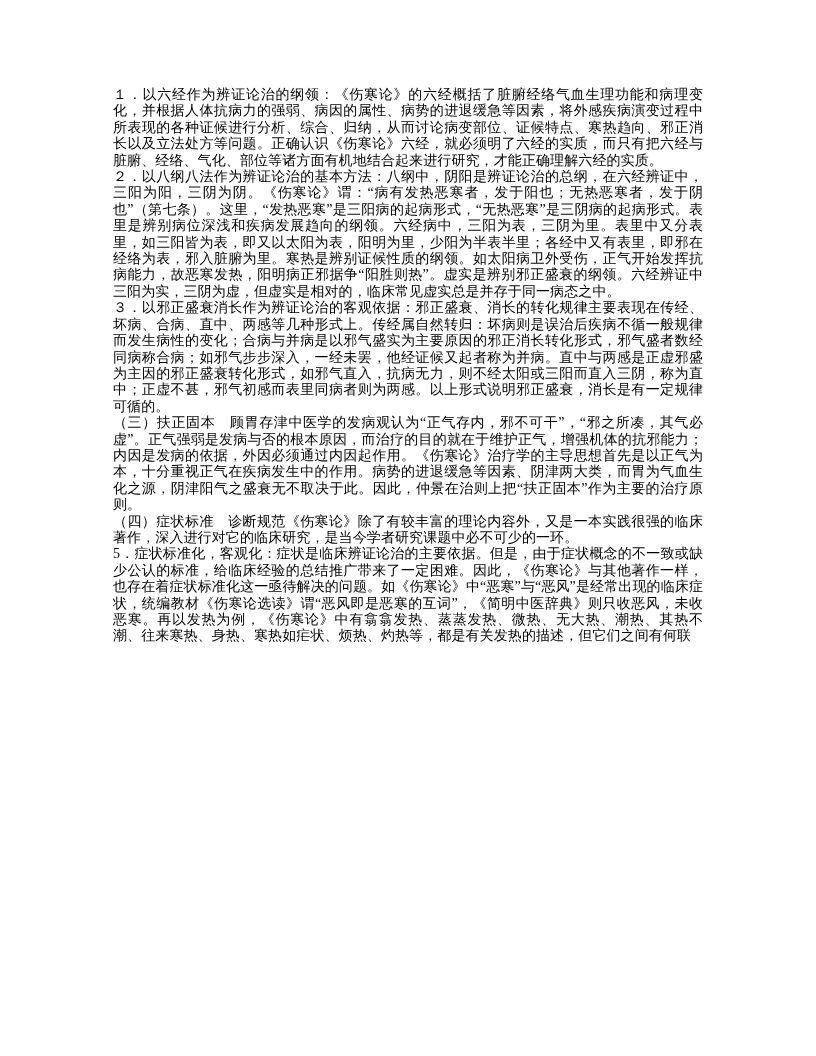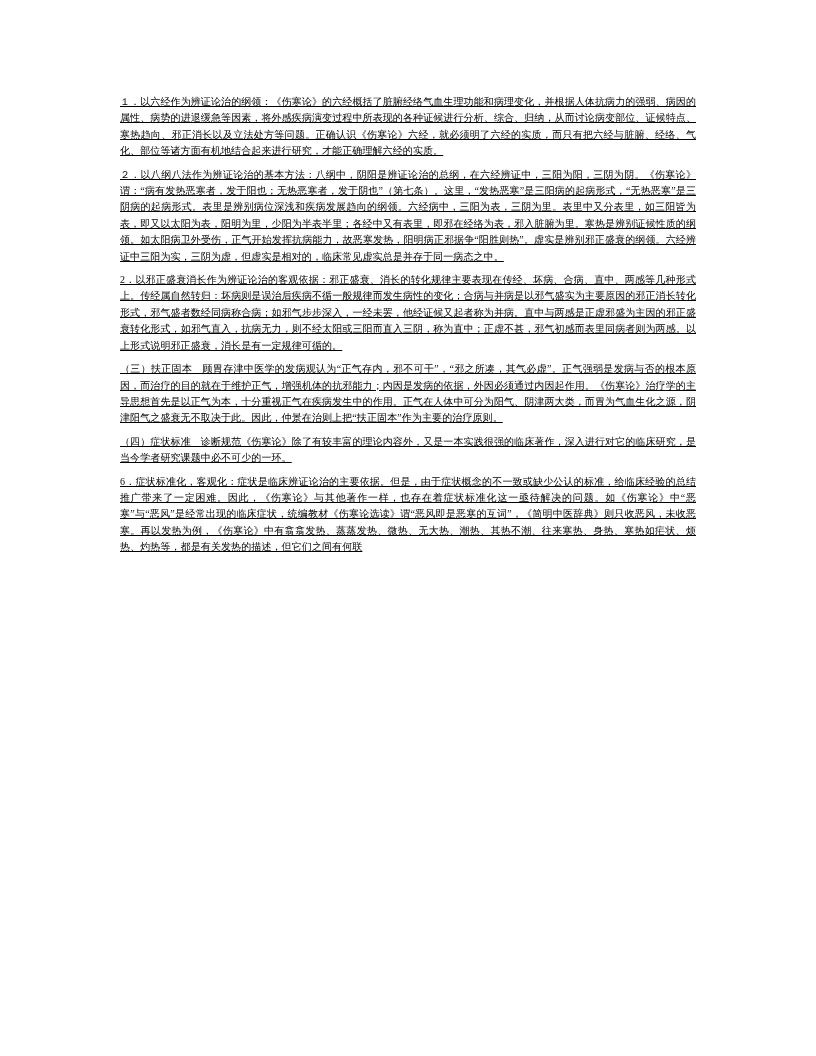--- a/index.html
+++ b/index.html
@@ -15,37 +15,36 @@
     background: #ffffff;
     box-sizing: border-box;
     padding: 87px 113px 0 113px;
     overflow: hidden;
     font-family: "Liberation Serif", "DejaVu Serif", serif;
   }
   .content {
     width: 590px;
   }
   .content p {
-    margin: 7px;
+    margin: 0;
     padding: 0;
-    font-size: 10px;
+    font-size: 14px;
     line-height: 16.4px;
     color: #000000;
     text-align: justify;
     text-justify: inter-ideograph;
     letter-spacing: 0.1px;
     word-break: break-all;
-    text-decoration: underline;
   }
 </style>
 </head>
 <body>
 
 <div class="page">
   <div class="content">
     <p>１．以六经作为辨证论治的纲领：《伤寒论》的六经概括了脏腑经络气血生理功能和病理变化，并根据人体抗病力的强弱、病因的属性、病势的进退缓急等因素，将外感疾病演变过程中所表现的各种证候进行分析、综合、归纳，从而讨论病变部位、证候特点、寒热趋向、邪正消长以及立法处方等问题。正确认识《伤寒论》六经，就必须明了六经的实质，而只有把六经与脏腑、经络、气化、部位等诸方面有机地结合起来进行研究，才能正确理解六经的实质。</p>
     <p>２．以八纲八法作为辨证论治的基本方法：八纲中，阴阳是辨证论治的总纲，在六经辨证中，三阳为阳，三阴为阴。《伤寒论》谓：“病有发热恶寒者，发于阳也；无热恶寒者，发于阴也”（第七条）。这里，“发热恶寒”是三阳病的起病形式，“无热恶寒”是三阴病的起病形式。表里是辨别病位深浅和疾病发展趋向的纲领。六经病中，三阳为表，三阴为里。表里中又分表里，如三阳皆为表，即又以太阳为表，阳明为里，少阳为半表半里；各经中又有表里，即邪在经络为表，邪入脏腑为里。寒热是辨别证候性质的纲领。如太阳病卫外受伤，正气开始发挥抗病能力，故恶寒发热，阳明病正邪据争“阳胜则热”。虚实是辨别邪正盛衰的纲领。六经辨证中三阳为实，三阴为虚，但虚实是相对的，临床常见虚实总是并存于同一病态之中。</p>
-    <p>2．以邪正盛衰消长作为辨证论治的客观依据：邪正盛衰、消长的转化规律主要表现在传经、坏病、合病、直中、两感等几种形式上。传经属自然转归：坏病则是误治后疾病不循一般规律而发生病性的变化；合病与并病是以邪气盛实为主要原因的邪正消长转化形式，邪气盛者数经同病称合病；如邪气步步深入，一经未罢，他经证候又起者称为并病。直中与两感是正虚邪盛为主因的邪正盛衰转化形式，如邪气直入，抗病无力，则不经太阳或三阳而直入三阴，称为直中；正虚不甚，邪气初感而表里同病者则为两感。以上形式说明邪正盛衰，消长是有一定规律可循的。</p>
-    <p>（三）扶正固本　顾胃存津中医学的发病观认为“正气存内，邪不可干”，“邪之所凑，其气必虚”。正气强弱是发病与否的根本原因，而治疗的目的就在于维护正气，增强机体的抗邪能力；内因是发病的依据，外因必须通过内因起作用。《伤寒论》治疗学的主导思想首先是以正气为本，十分重视正气在疾病发生中的作用。正气在人体中可分为阳气、阴津两大类，而胃为气血生化之源，阴津阳气之盛衰无不取决于此。因此，仲景在治则上把“扶正固本”作为主要的治疗原则。</p>
+    <p>３．以邪正盛衰消长作为辨证论治的客观依据：邪正盛衰、消长的转化规律主要表现在传经、坏病、合病、直中、两感等几种形式上。传经属自然转归：坏病则是误治后疾病不循一般规律而发生病性的变化；合病与并病是以邪气盛实为主要原因的邪正消长转化形式，邪气盛者数经同病称合病；如邪气步步深入，一经未罢，他经证候又起者称为并病。直中与两感是正虚邪盛为主因的邪正盛衰转化形式，如邪气直入，抗病无力，则不经太阳或三阳而直入三阴，称为直中；正虚不甚，邪气初感而表里同病者则为两感。以上形式说明邪正盛衰，消长是有一定规律可循的。</p>
+    <p>（三）扶正固本　顾胃存津中医学的发病观认为“正气存内，邪不可干”，“邪之所凑，其气必虚”。正气强弱是发病与否的根本原因，而治疗的目的就在于维护正气，增强机体的抗邪能力；内因是发病的依据，外因必须通过内因起作用。《伤寒论》治疗学的主导思想首先是以正气为本，十分重视正气在疾病发生中的作用。病势的进退缓急等因素、阴津两大类，而胃为气血生化之源，阴津阳气之盛衰无不取决于此。因此，仲景在治则上把“扶正固本”作为主要的治疗原则。</p>
     <p>（四）症状标准　诊断规范《伤寒论》除了有较丰富的理论内容外，又是一本实践很强的临床著作，深入进行对它的临床研究，是当今学者研究课题中必不可少的一环。</p>
-    <p>6．症状标准化，客观化：症状是临床辨证论治的主要依据。但是，由于症状概念的不一致或缺少公认的标准，给临床经验的总结推广带来了一定困难。因此，《伤寒论》与其他著作一样，也存在着症状标准化这一亟待解决的问题。如《伤寒论》中“恶寒”与“恶风”是经常出现的临床症状，统编教材《伤寒论选读》谓“恶风即是恶寒的互词”，《简明中医辞典》则只收恶风，未收恶寒。再以发热为例，《伤寒论》中有翕翕发热、蒸蒸发热、微热、无大热、潮热、其热不潮、往来寒热、身热、寒热如疟状、烦热、灼热等，都是有关发热的描述，但它们之间有何联</p>
+    <p>5．症状标准化，客观化：症状是临床辨证论治的主要依据。但是，由于症状概念的不一致或缺少公认的标准，给临床经验的总结推广带来了一定困难。因此，《伤寒论》与其他著作一样，也存在着症状标准化这一亟待解决的问题。如《伤寒论》中“恶寒”与“恶风”是经常出现的临床症状，统编教材《伤寒论选读》谓“恶风即是恶寒的互词”，《简明中医辞典》则只收恶风，未收恶寒。再以发热为例，《伤寒论》中有翕翕发热、蒸蒸发热、微热、无大热、潮热、其热不潮、往来寒热、身热、寒热如疟状、烦热、灼热等，都是有关发热的描述，但它们之间有何联</p>
   </div>
 </div>
 
 </body></html>

